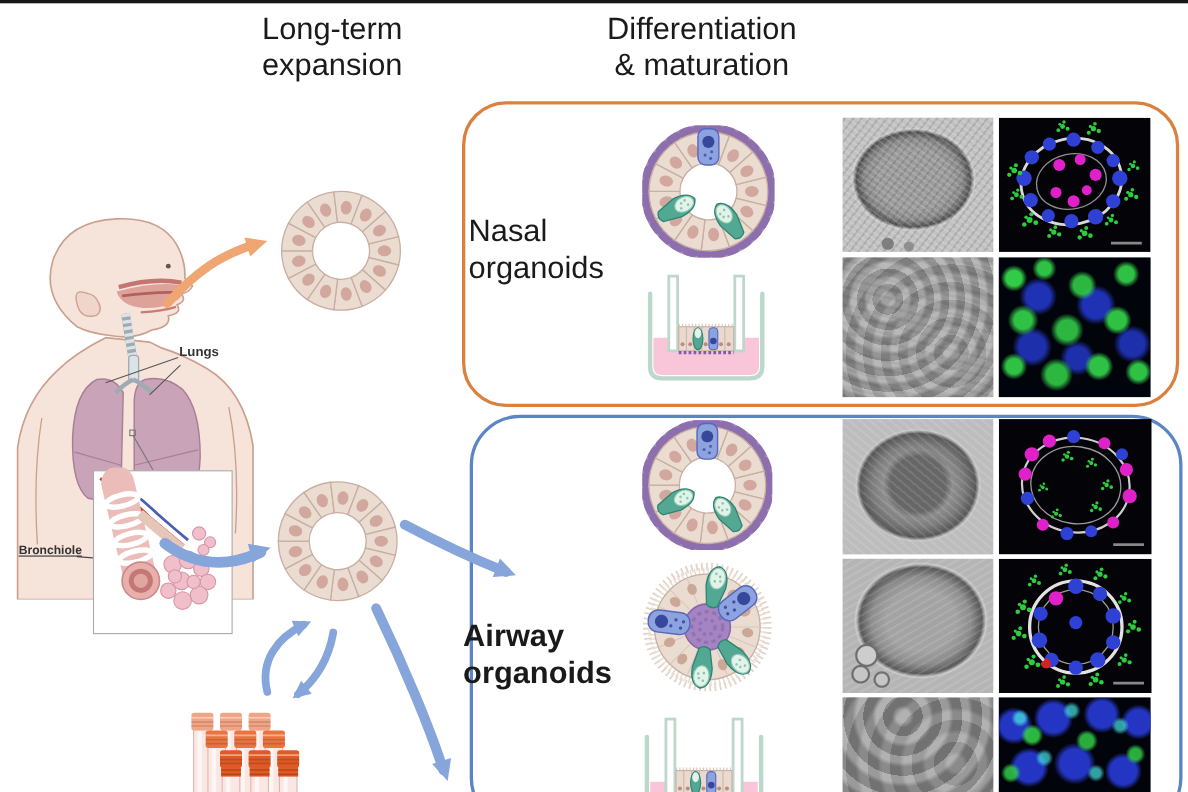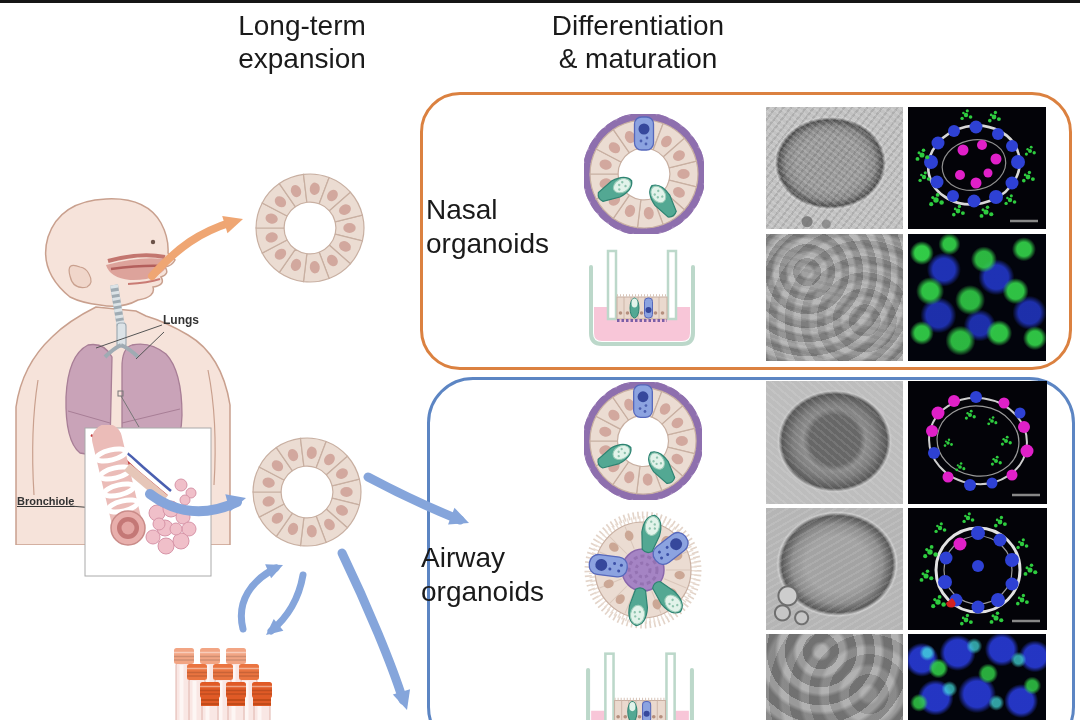--- a/index.html
+++ b/index.html
@@ -8,21 +8,21 @@
   .abs{position:absolute;}
   .top-rule{left:0;top:0;width:1080px;height:3px;background:#161616;}
   .hdr{font-size:28px;line-height:33px;text-align:center;color:#1a1a1a;}
   .hdr-exp{left:193px;top:9px;width:218px;}
   .hdr-diff{left:523px;top:9px;width:230px;}
   .panel{border:3.5px solid;border-radius:40px;background:transparent;}
   .panel-nasal{left:420px;top:92px;width:646px;height:272px;border-color:#DB8140;}
   .panel-airway{left:427px;top:377px;width:642px;height:370px;border-radius:46px;border-color:#5C85C3;}
   .panel-label{font-size:28px;line-height:34px;text-align:left;color:#1a1a1a;}
   .label-nasal{left:426px;top:193px;width:165px;}
-  .label-airway{left:421px;top:541px;width:172px;}
+  .label-airway{left:421px;top:561px;width:172px;font-weight:bold;}
   .small-label{font-size:12px;font-weight:bold;color:#333;}
   .lbl-lungs{left:163px;top:313px;}
   .lbl-bronchiole{left:17px;top:495px;font-size:11px;text-decoration:underline;}
   .micro{position:absolute;display:block;}
   .micro-bf{position:absolute;}
   #bf1{left:766px;top:107px;width:137px;height:122px;background:#C2C2C2;background-image:
     radial-gradient(circle at 30% 94%, rgba(110,110,110,.8) 0 5px, transparent 6px),
     radial-gradient(circle at 44% 96%, rgba(130,130,130,.8) 0 4px, transparent 5px),
     repeating-linear-gradient(36deg, rgba(255,255,255,.14) 0 2px, transparent 2px 5px),
     repeating-linear-gradient(-52deg, rgba(0,0,0,.10) 0 2px, transparent 2px 6px),

